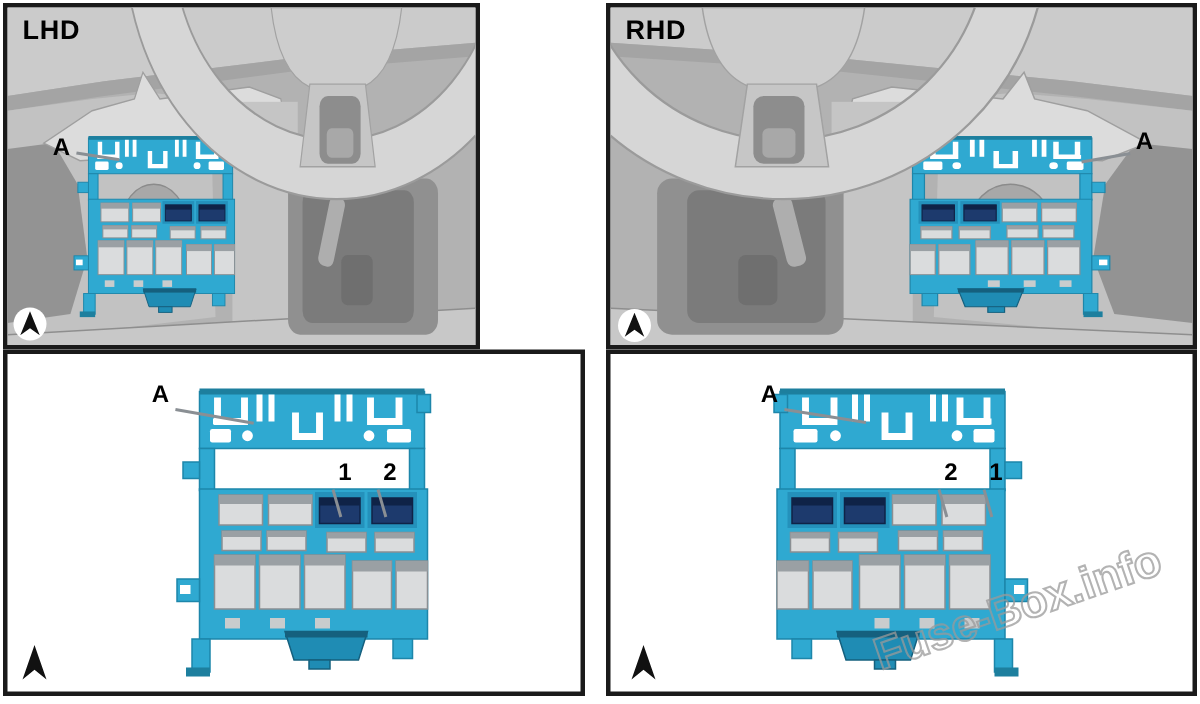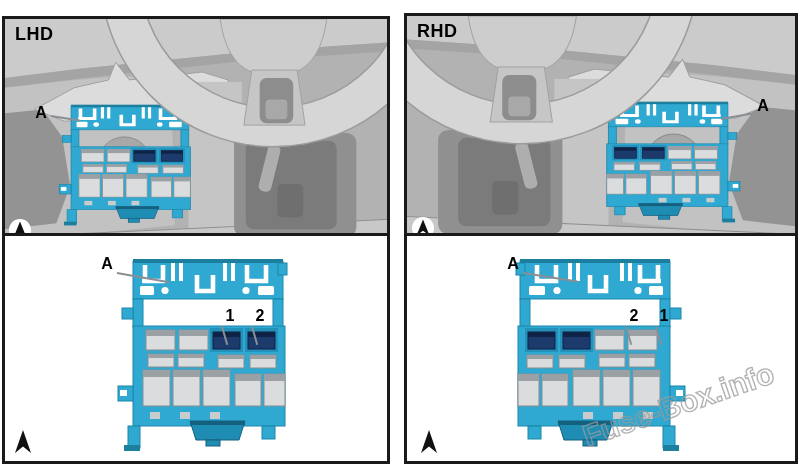--- a/index.html
+++ b/index.html
@@ -1,20 +1,20 @@
 <!DOCTYPE html>
 <html><head>
 <meta charset="utf-8">
 <style>
   html,body{margin:0;padding:0;background:#fff;font-family:"Liberation Sans",sans-serif;}
   #stage{position:relative;width:800px;height:469px;background:#ffffff;overflow:hidden;}
   .panel{position:absolute;border:3px solid #1a1a1a;box-sizing:border-box;overflow:hidden;background:#fff;}
   .panel svg.scene{position:absolute;left:0;top:0;width:100%;height:100%;}
-  #p-lhd-photo{left:2px;top:16px;width:388px;height:231px;}
-  #p-rhd-photo{left:404px;top:2px;width:394px;height:231px;margin-top:11px;}
+  #p-lhd-photo{left:2px;top:2px;width:318px;height:231px;}
+  #p-rhd-photo{left:404px;top:2px;width:394px;height:231px;}
   #p-lhd-diag{left:2px;top:233px;width:388px;height:231px;}
   #p-rhd-diag{left:404px;top:233px;width:394px;height:231px;}
   .panel-title{position:absolute;left:10px;top:5px;font-size:18px;font-weight:800;color:#000;letter-spacing:.5px;}
   .callout{position:absolute;font-size:16px;font-weight:800;color:#000;width:16px;text-align:center;line-height:1;}
   .leader{position:absolute;height:1.5px;background:#8a8f94;transform-origin:left center;}
   .compass{position:absolute;width:24px;height:24px;}
   .north-arrow{position:absolute;width:18px;height:26px;}
   .watermark{position:absolute;right:-6px;top:118px;width:230px;height:90px;transform:rotate(-19deg);}
 </style>
 </head>

